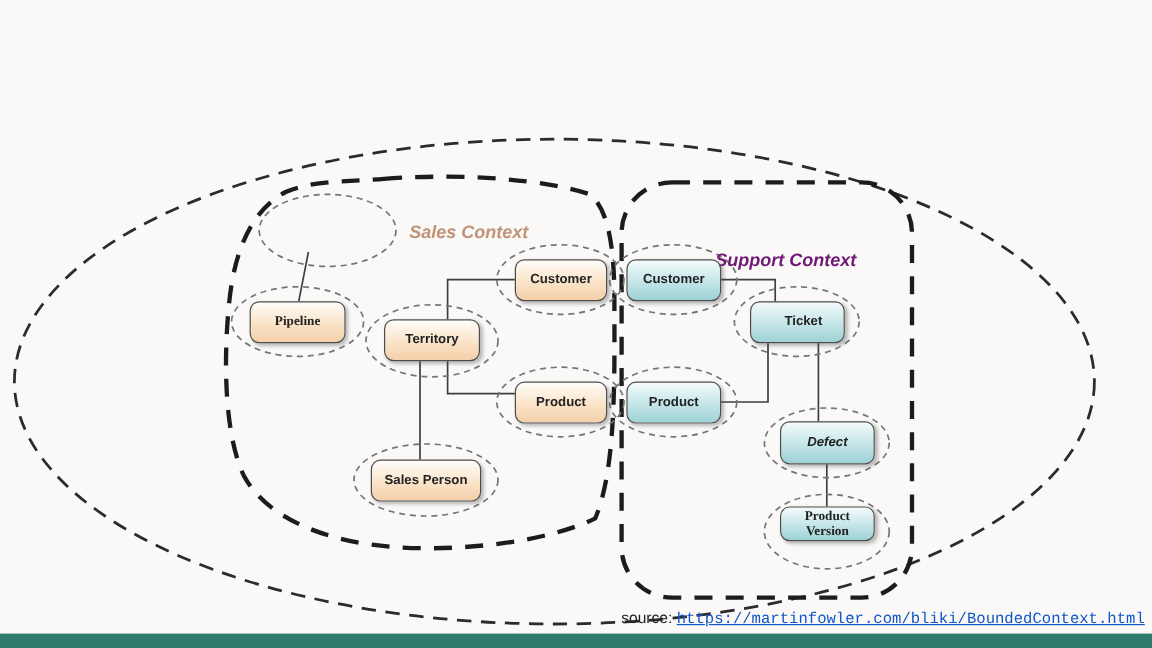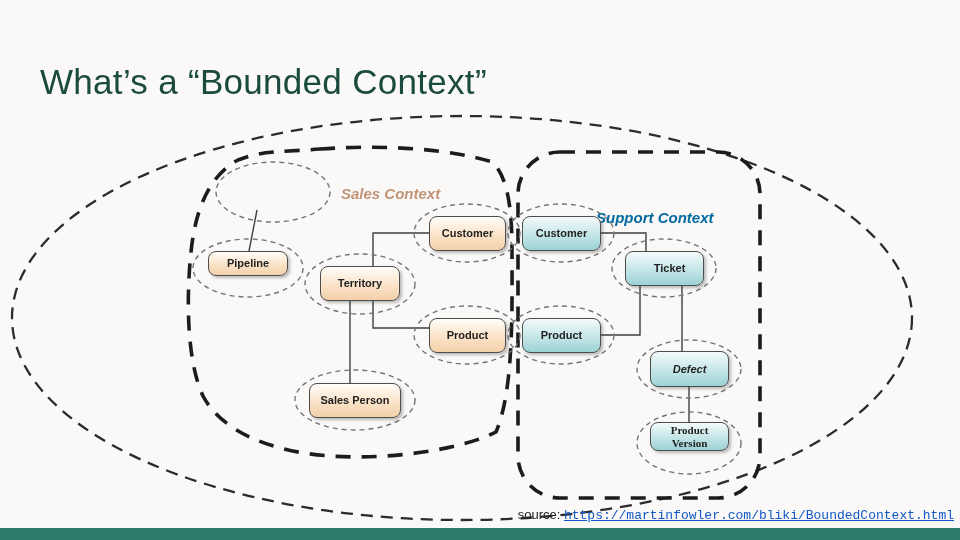--- a/index.html
+++ b/index.html
@@ -34,40 +34,39 @@
   .entity.sales   { background:linear-gradient(180deg,#fffdf9 0%,#fae3c8 55%,#f3d0a9 100%); }
   .entity.support { background:linear-gradient(180deg,#f4fbfb 0%,#c8e7e9 50%,#9dd2d5 100%); }
 
   .ctx-label {
     position:absolute;
     font-size:15px; font-weight:bold; font-style:italic;
     white-space:nowrap;
     margin-top:21px;
   }
   .ctx-label.sales   { color:#c09478; }
-  .ctx-label.support { color:#0369a1; }
+  .ctx-label.support { color:#701a75; }
 
   .source {
     position:absolute; right:6px; bottom:17px;
     font-size:13px; color:#222; white-space:nowrap;
   }
   .source a { color:#1157c8; text-decoration:underline; cursor:pointer;font-family:Liberation Mono, monospace; }
 
   .footer-bar {
     position:absolute; left:0; bottom:0;
     width:960px; height:12px;
     background:#2e7d6c;
   }
 </style>
 </head>
 <body>
 
 <div class="slide">
 
-  <div class="title">What’s a “Bounded Context”</div>
 
   <svg class="diagram-svg" width="960" height="540" viewBox="0 0 960 540">
 
     <ellipse cx="462" cy="318" rx="450" ry="202" fill="none" stroke="#2b2b2b" stroke-width="2.3" stroke-dasharray="12 8"></ellipse>
 
     <path fill="none" stroke="#1c1c1c" stroke-width="3.6" stroke-dasharray="15 11" d="M 320 149
              C 390 144, 455 150, 492 162
              C 508 176, 512 210, 512 250
              C 512 310, 514 390, 496 432
              C 460 450, 390 460, 330 456
@@ -100,21 +99,21 @@
       <ellipse cx="561" cy="335" rx="53" ry="29"></ellipse>
       <ellipse cx="664" cy="268" rx="52" ry="29"></ellipse>
       <ellipse cx="689" cy="369" rx="52" ry="29"></ellipse>
       <ellipse cx="689" cy="443" rx="52" ry="31"></ellipse>
     </g>
   </svg>
 
   <div class="ctx-label sales" style="left:341px; top:164px;">Sales Context</div>
   <div class="ctx-label support" style="left:596px; top:188px;">Support Context</div>
 
-  <div class="entity sales" style="left:208px; top:251px; width:80px; height:25px;">Pipeline</div>
+  <div class="entity sales" style="left:208px; top:251px; width:80px; height:35px;font-family:Liberation Serif, serif;">Pipeline</div>
   <div class="entity sales" style="left:320px; top:266px; width:80px; height:35px;">Territory</div>
   <div class="entity sales" style="left:309px; top:383px; width:92px; height:35px;">Sales Person</div>
   <div class="entity sales" style="left:429px; top:216px; width:77px; height:35px;">Customer</div>
   <div class="entity sales" style="left:429px; top:318px; width:77px; height:35px;">Product</div>
 
   <div class="entity support" style="left:522px; top:216px; width:79px; height:35px;">Customer</div>
   <div class="entity support" style="left:625px; top:251px; width:79px; height:35px;padding-left:12px;">Ticket</div>
   <div class="entity support" style="left:522px; top:318px; width:79px; height:35px;">Product</div>
   <div class="entity support" style="left:650px; top:351px; width:79px; height:36px;font-style:italic;">Defect</div>
   <div class="entity support" style="left:650px; top:422px; width:79px; height:29px;font-family:Liberation Serif, serif;">Product Version</div>

